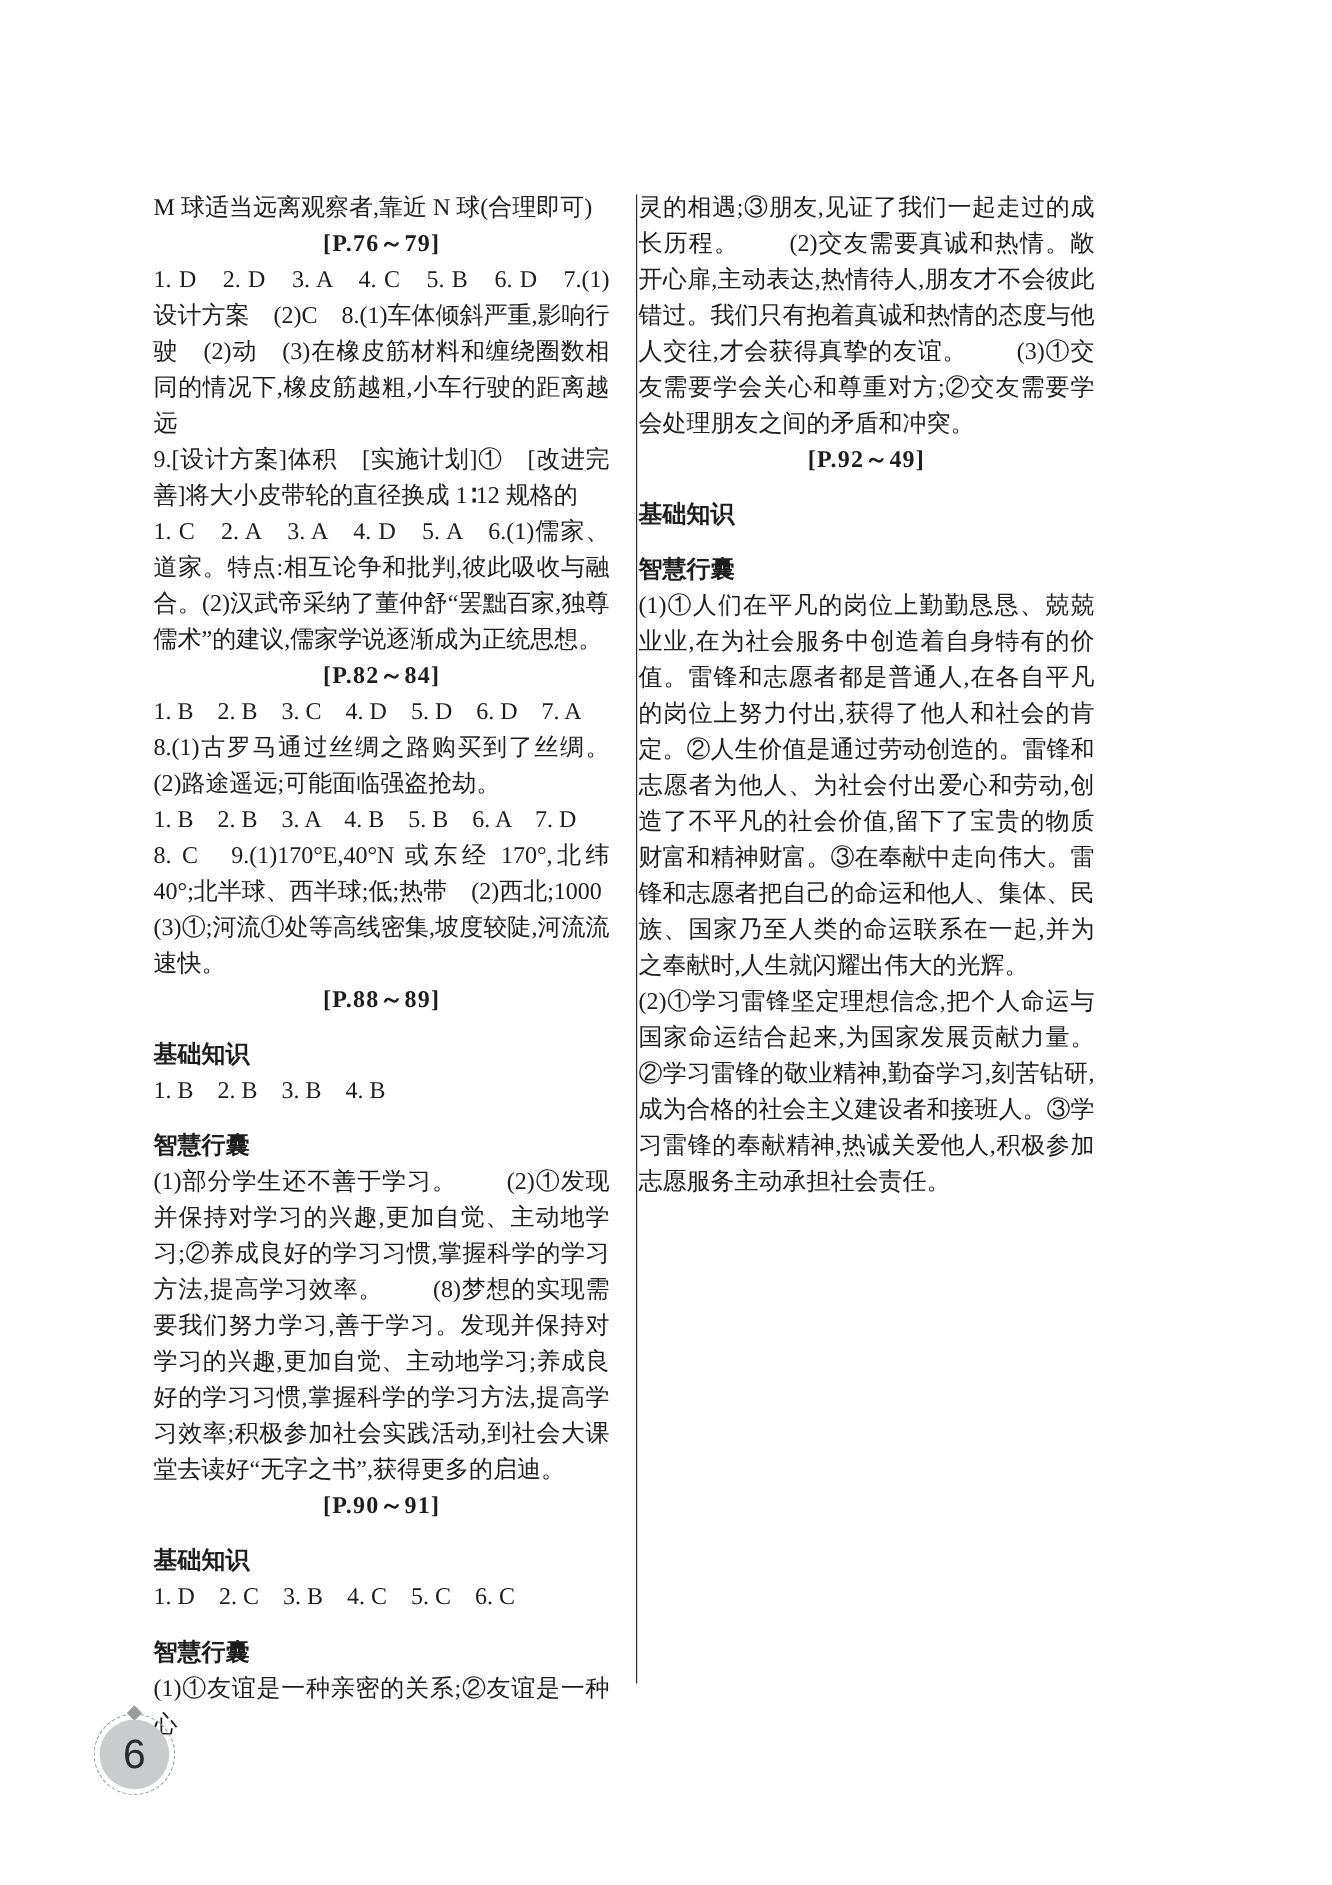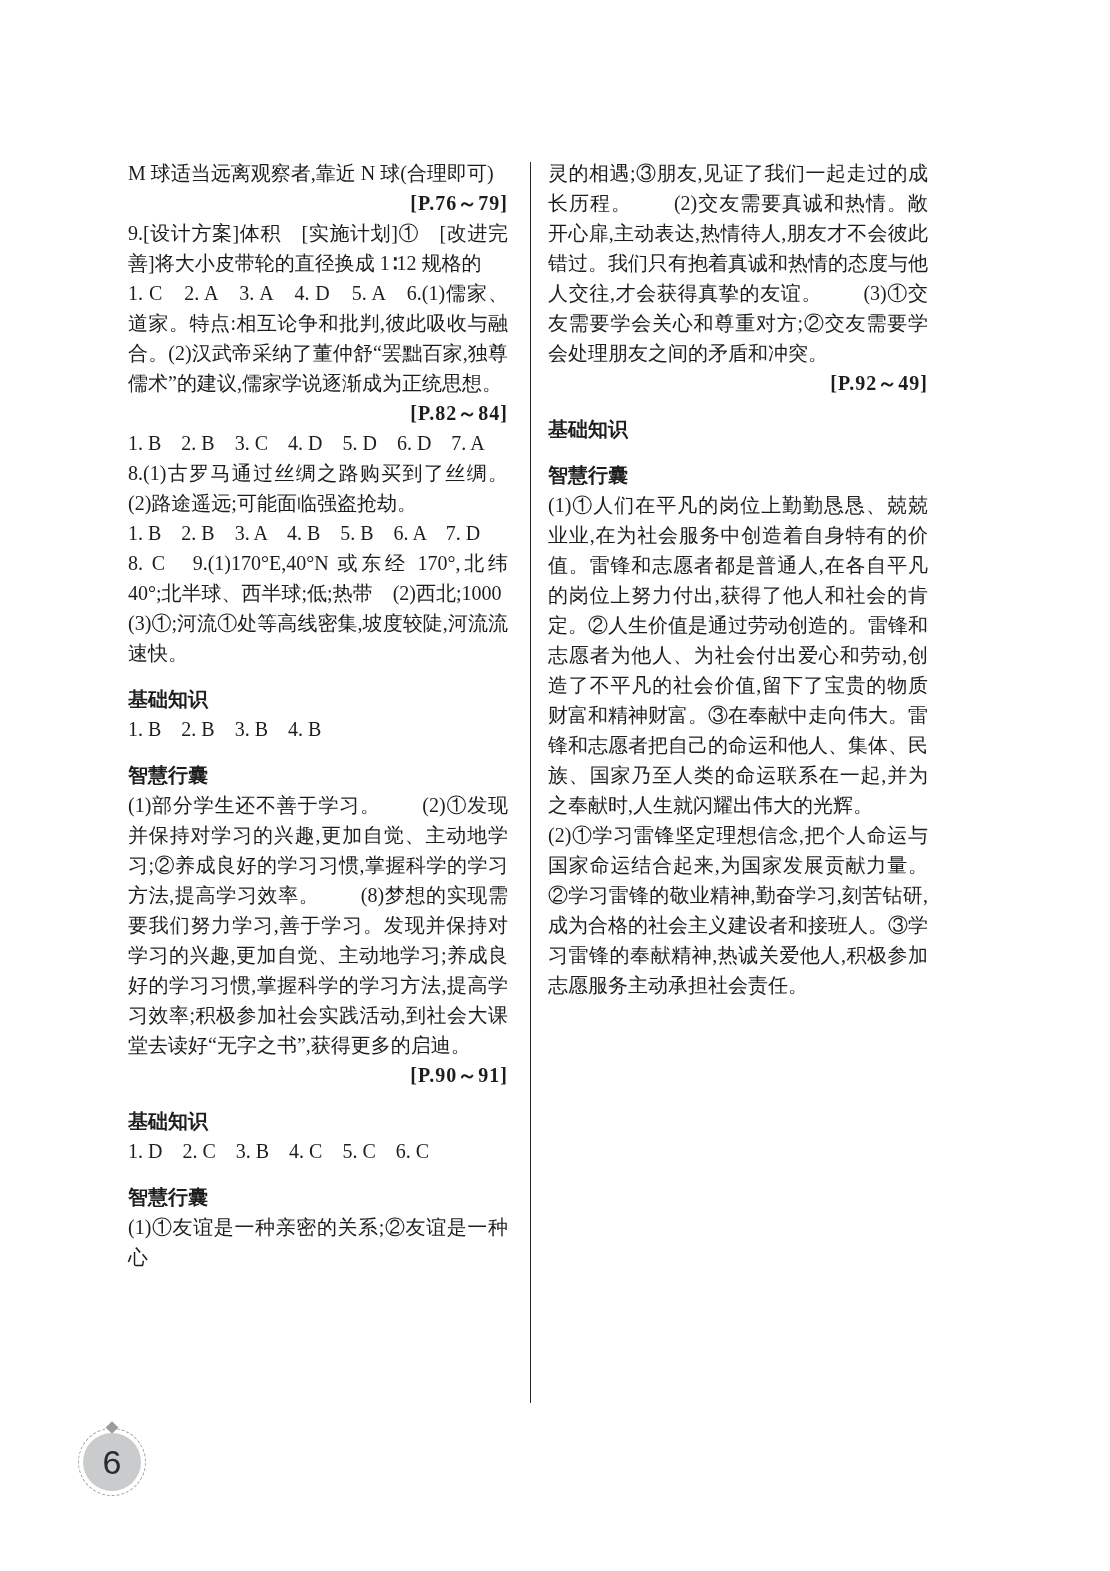--- a/index.html
+++ b/index.html
@@ -11,31 +11,31 @@
     overflow: hidden;
     font-family: "Liberation Serif", "DejaVu Serif", serif;
     color: #1d1d1d;
   }
   .columns {
     position: absolute;
     left: 128px;
     top: 158px;
     width: 800px;
     display: flex;
-    gap: 40px;
+    gap: 24px;
   }
   .col {
     width: 380px;
     font-size: 20px;
     line-height: 30px;
     text-align: justify;
   }
   .block { margin: 0; }
   .block.header {
-    text-align: right;
+    text-align: center;
     font-weight: bold;
     letter-spacing: 1px;
   }
   .block.subhead {
     font-family: "Liberation Sans", "DejaVu Sans", sans-serif;
     font-weight: bold;
     text-align: left;
     margin-top: 16px;
   }
   .divider {
@@ -85,28 +85,30 @@
   }
 </style>
 </head>
 <body>
 
 <div class="page">
   <div class="columns">
     <div class="col" id="col-left">
         <div class="block para">M 球适当远离观察者,靠近 N 球(合理即可)</div>
         <div class="block header">[P.76～79]</div>
+        <div class="block para">1. D　2. D　3. A　4. C　5. B　6. D　7.(1)设计方案　(2)C　8.(1)车体倾斜严重,影响行驶　(2)动　(3)在橡皮筋材料和缠绕圈数相同的情况下,橡皮筋越粗,小车行驶的距离越远</div>
         <div class="block para">9.[设计方案]体积　[实施计划]①　[改进完善]将大小皮带轮的直径换成 1∶12 规格的</div>
         <div class="block para">1. C　2. A　3. A　4. D　5. A　6.(1)儒家、道家。特点:相互论争和批判,彼此吸收与融合。(2)汉武帝采纳了董仲舒“罢黜百家,独尊儒术”的建议,儒家学说逐渐成为正统思想。</div>
         <div class="block header">[P.82～84]</div>
         <div class="block para">1. B　2. B　3. C　4. D　5. D　6. D　7. A</div>
         <div class="block para">8.(1)古罗马通过丝绸之路购买到了丝绸。(2)路途遥远;可能面临强盗抢劫。</div>
         <div class="block para">1. B　2. B　3. A　4. B　5. B　6. A　7. D</div>
         <div class="block para">8. C　9.(1)170°E,40°N 或东经 170°,北纬 40°;北半球、西半球;低;热带　(2)西北;1000</div>
         <div class="block para">(3)①;河流①处等高线密集,坡度较陡,河流流速快。</div>
+        <div class="block header">[P.88～89]</div>
         <div class="block subhead">基础知识</div>
         <div class="block para">1. B　2. B　3. B　4. B</div>
         <div class="block subhead">智慧行囊</div>
         <div class="block para">(1)部分学生还不善于学习。　　(2)①发现并保持对学习的兴趣,更加自觉、主动地学习;②养成良好的学习习惯,掌握科学的学习方法,提高学习效率。　　(8)梦想的实现需要我们努力学习,善于学习。发现并保持对学习的兴趣,更加自觉、主动地学习;养成良好的学习习惯,掌握科学的学习方法,提高学习效率;积极参加社会实践活动,到社会大课堂去读好“无字之书”,获得更多的启迪。</div>
         <div class="block header">[P.90～91]</div>
         <div class="block subhead">基础知识</div>
         <div class="block para">1. D　2. C　3. B　4. C　5. C　6. C</div>
         <div class="block subhead">智慧行囊</div>
         <div class="block para">(1)①友谊是一种亲密的关系;②友谊是一种心</div>
       </div>

